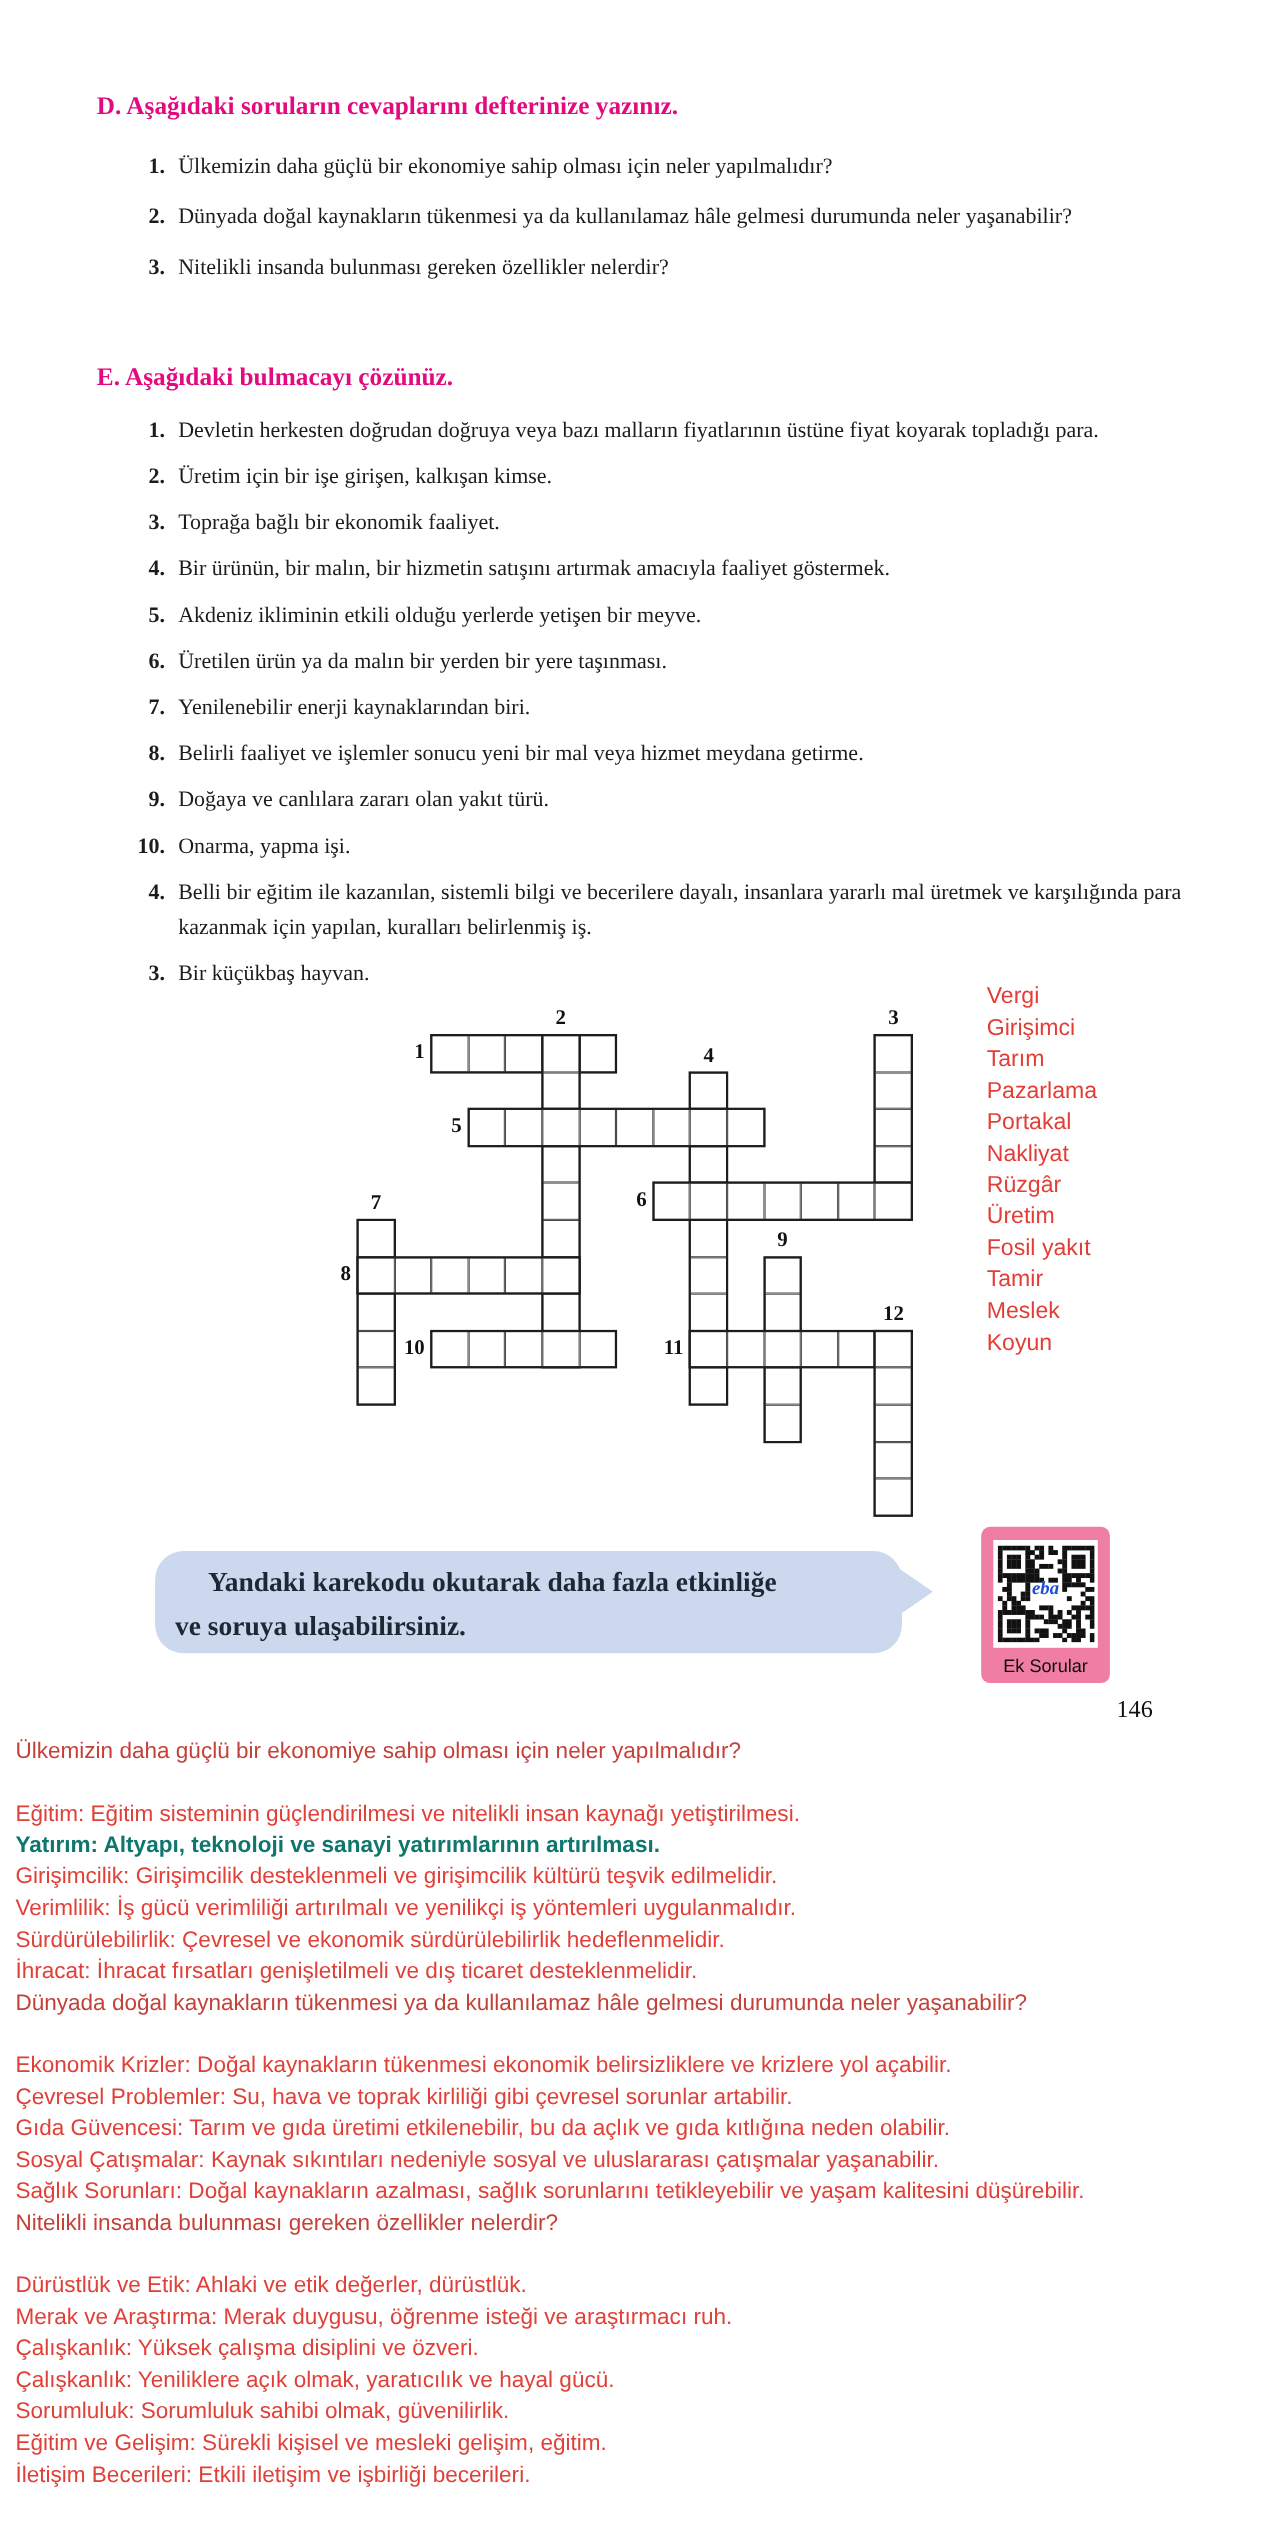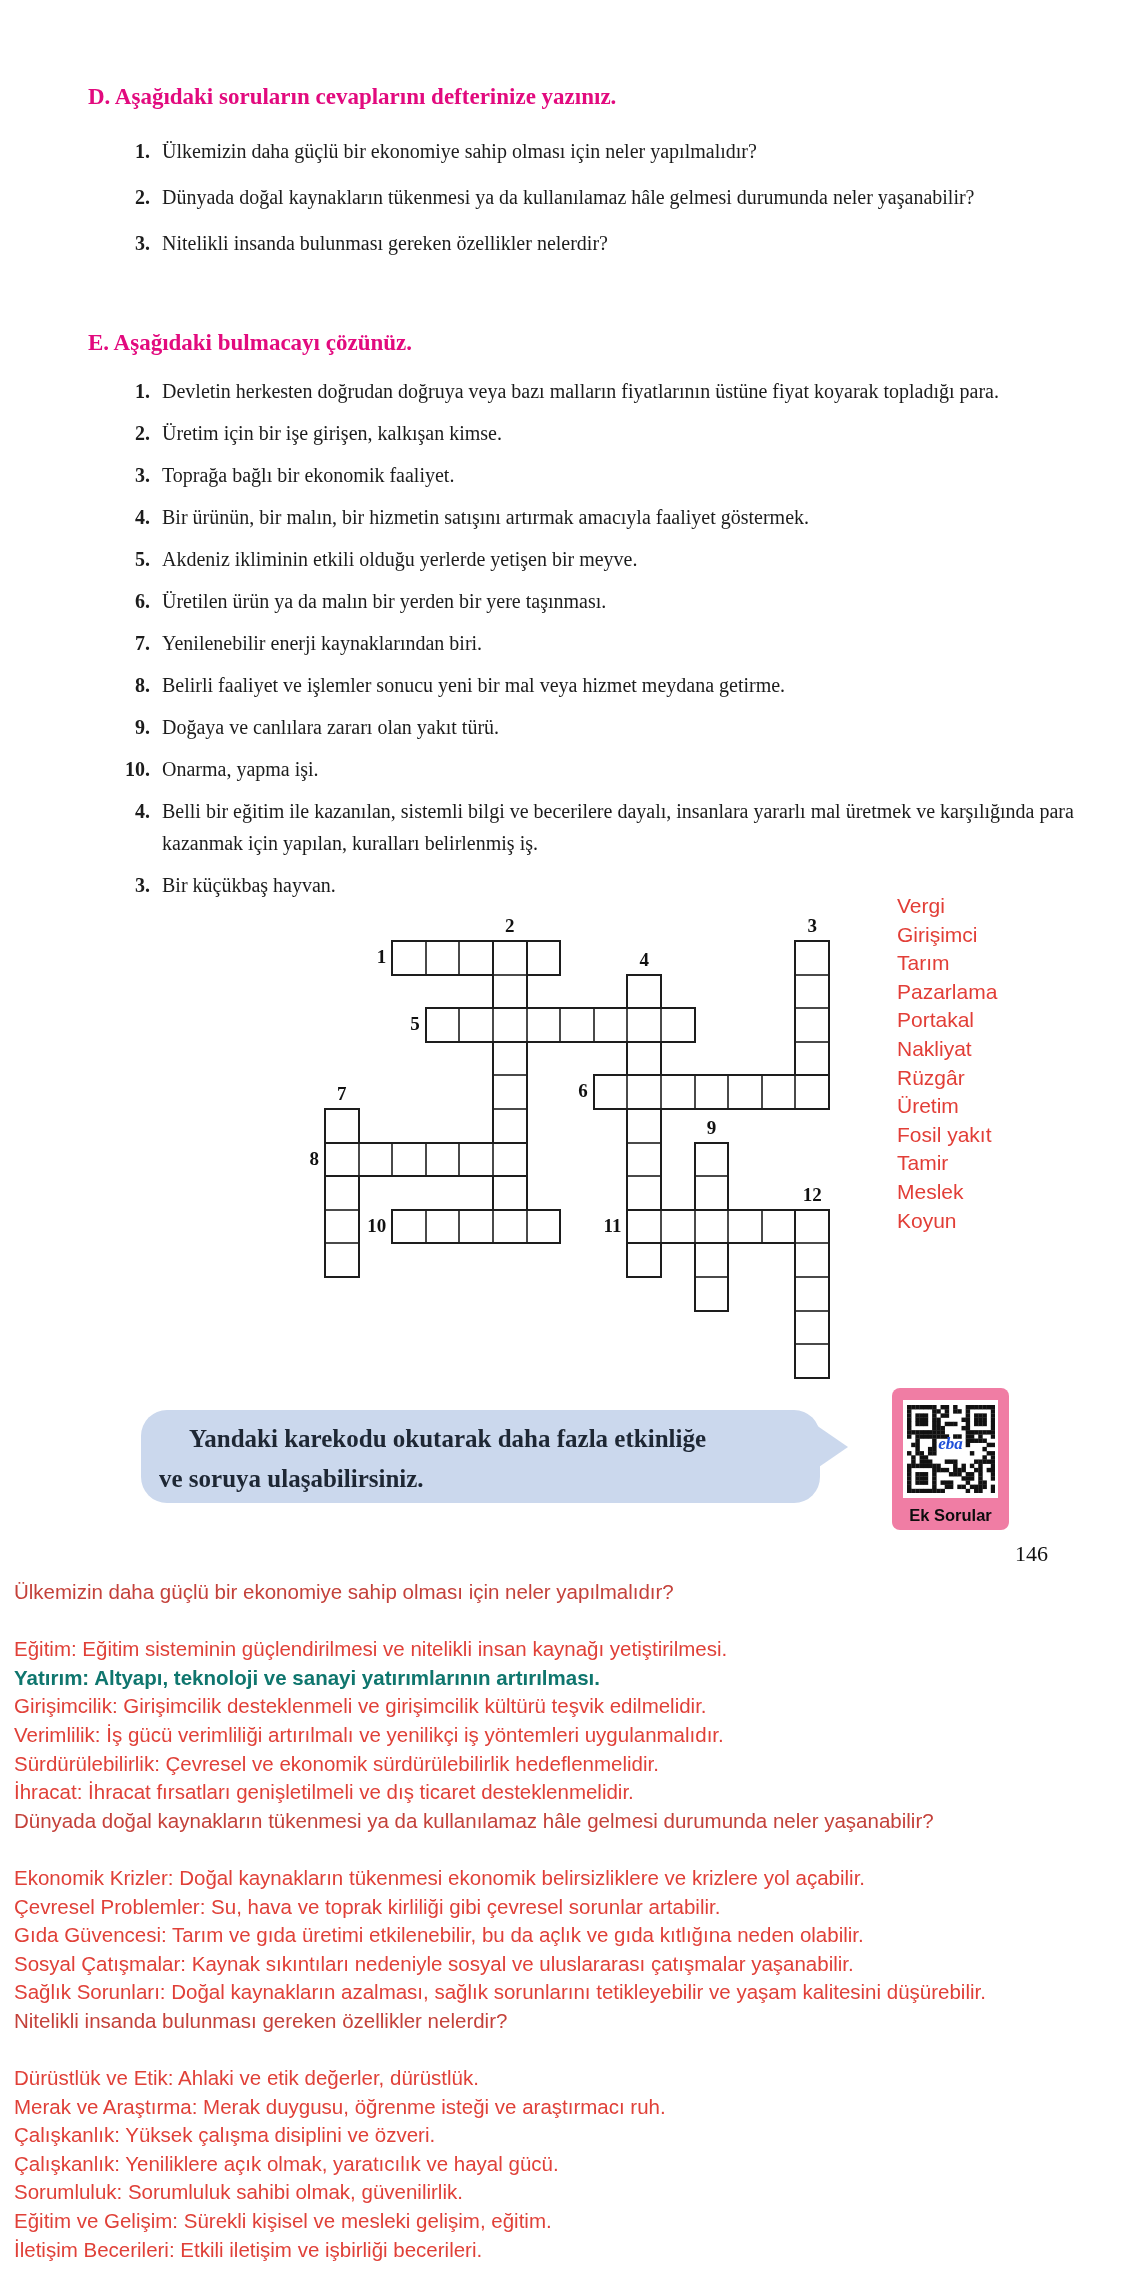--- a/index.html
+++ b/index.html
@@ -33,21 +33,21 @@
   #callout .bl{font-family:"Liberation Serif",serif;font-weight:bold;font-size:25px;
         line-height:40px;}
   
   #qr-frame{position:absolute;left:892px;top:1388px;width:117px;height:142px;border-radius:8px;}
   #qr-white{position:absolute;left:11px;top:12px;width:95px;height:98px;background:#ffffff;}
   #qr-modules{position:absolute;left:3.5px;top:5px;width:88px;height:88px;}
   #qr-logo{position:absolute;left:0;top:34px;width:100%;text-align:center;
         font-family:"Liberation Serif",serif;font-style:italic;font-weight:bold;
         font-size:17px;color:#cf2027;}
   #qr-label{position:absolute;left:0;bottom:5px;width:100%;text-align:center;
-        font-family:"Liberation Sans",sans-serif;font-weight:bold;font-size:16.5px;color:#0d0d0d;}
+        font-family:"Liberation Sans",sans-serif;font-weight:normal;font-size:16.5px;color:#0d0d0d;}
   #page-num{position:absolute;left:1015px;top:1541px;font-size:22px;font-family:"Liberation Serif",serif;color:#111;}
   
   #answers-block{position:absolute;left:14px;top:1578px;width:1134px;
         font-family:"Liberation Sans",sans-serif;font-size:20.5px;line-height:28.6px;
         white-space:nowrap;}
   .ab-line{height:28.6px;}
   .ab-gap{height:28.6px;}
 </style>
 </head>
 <body>

